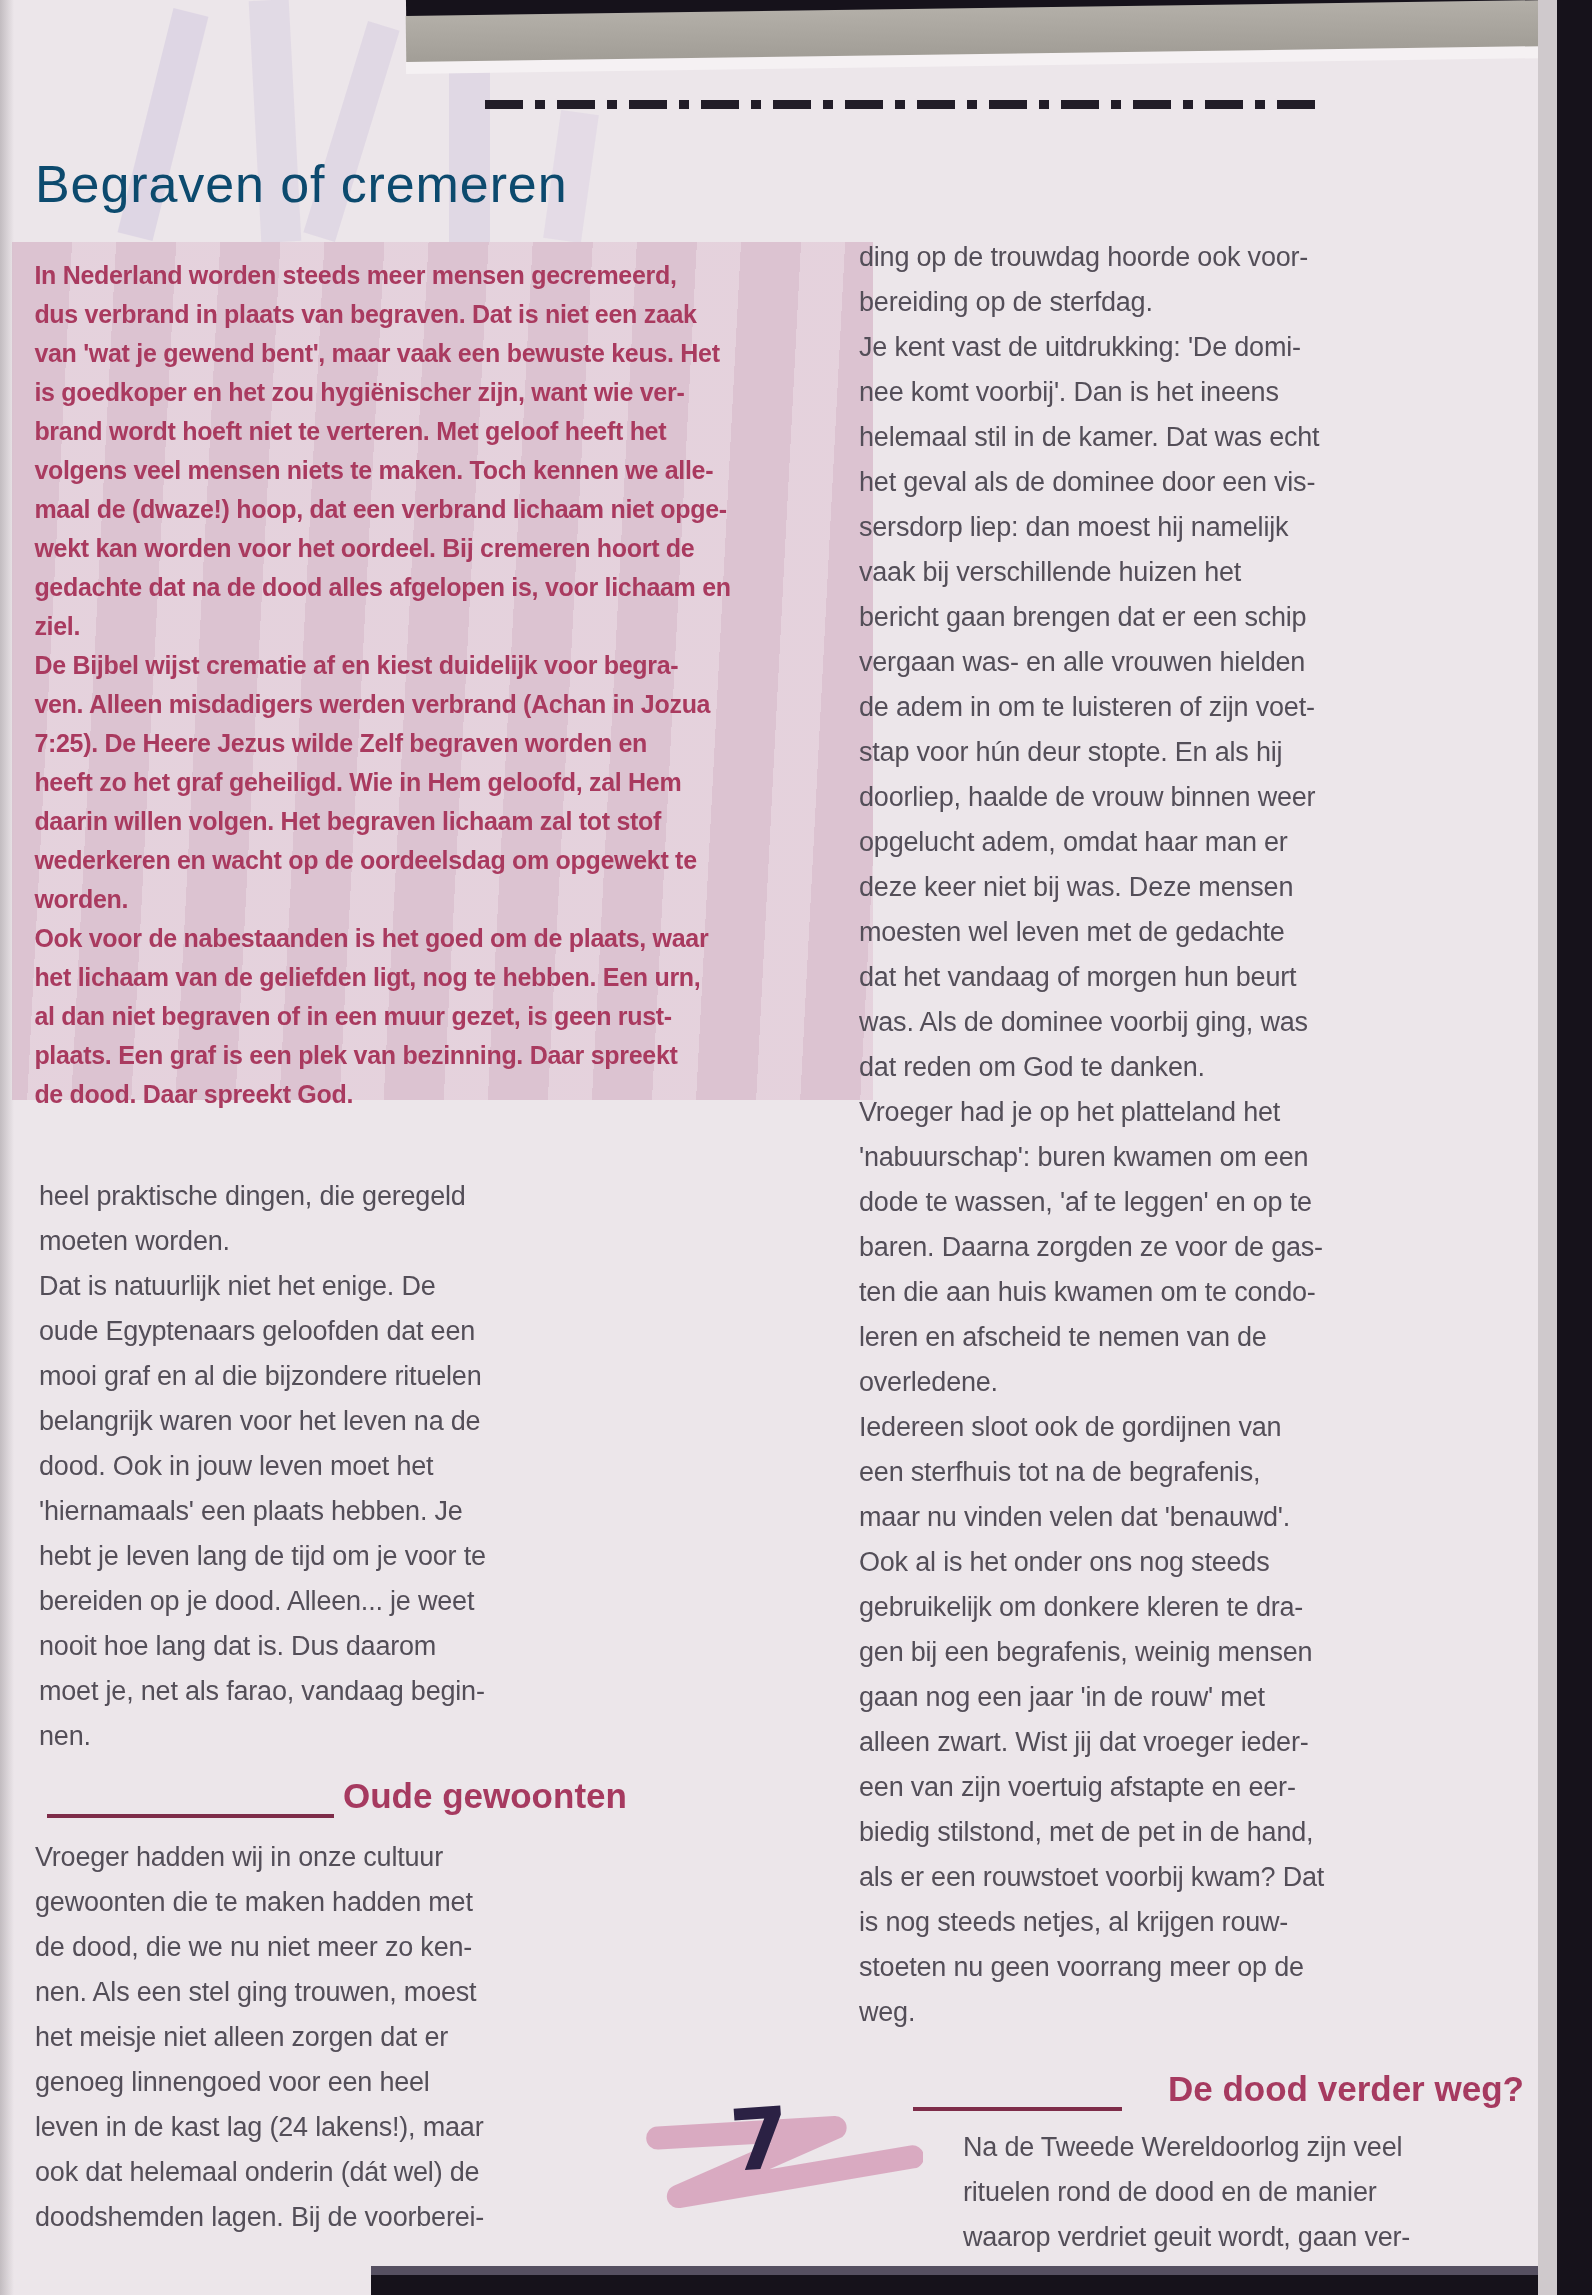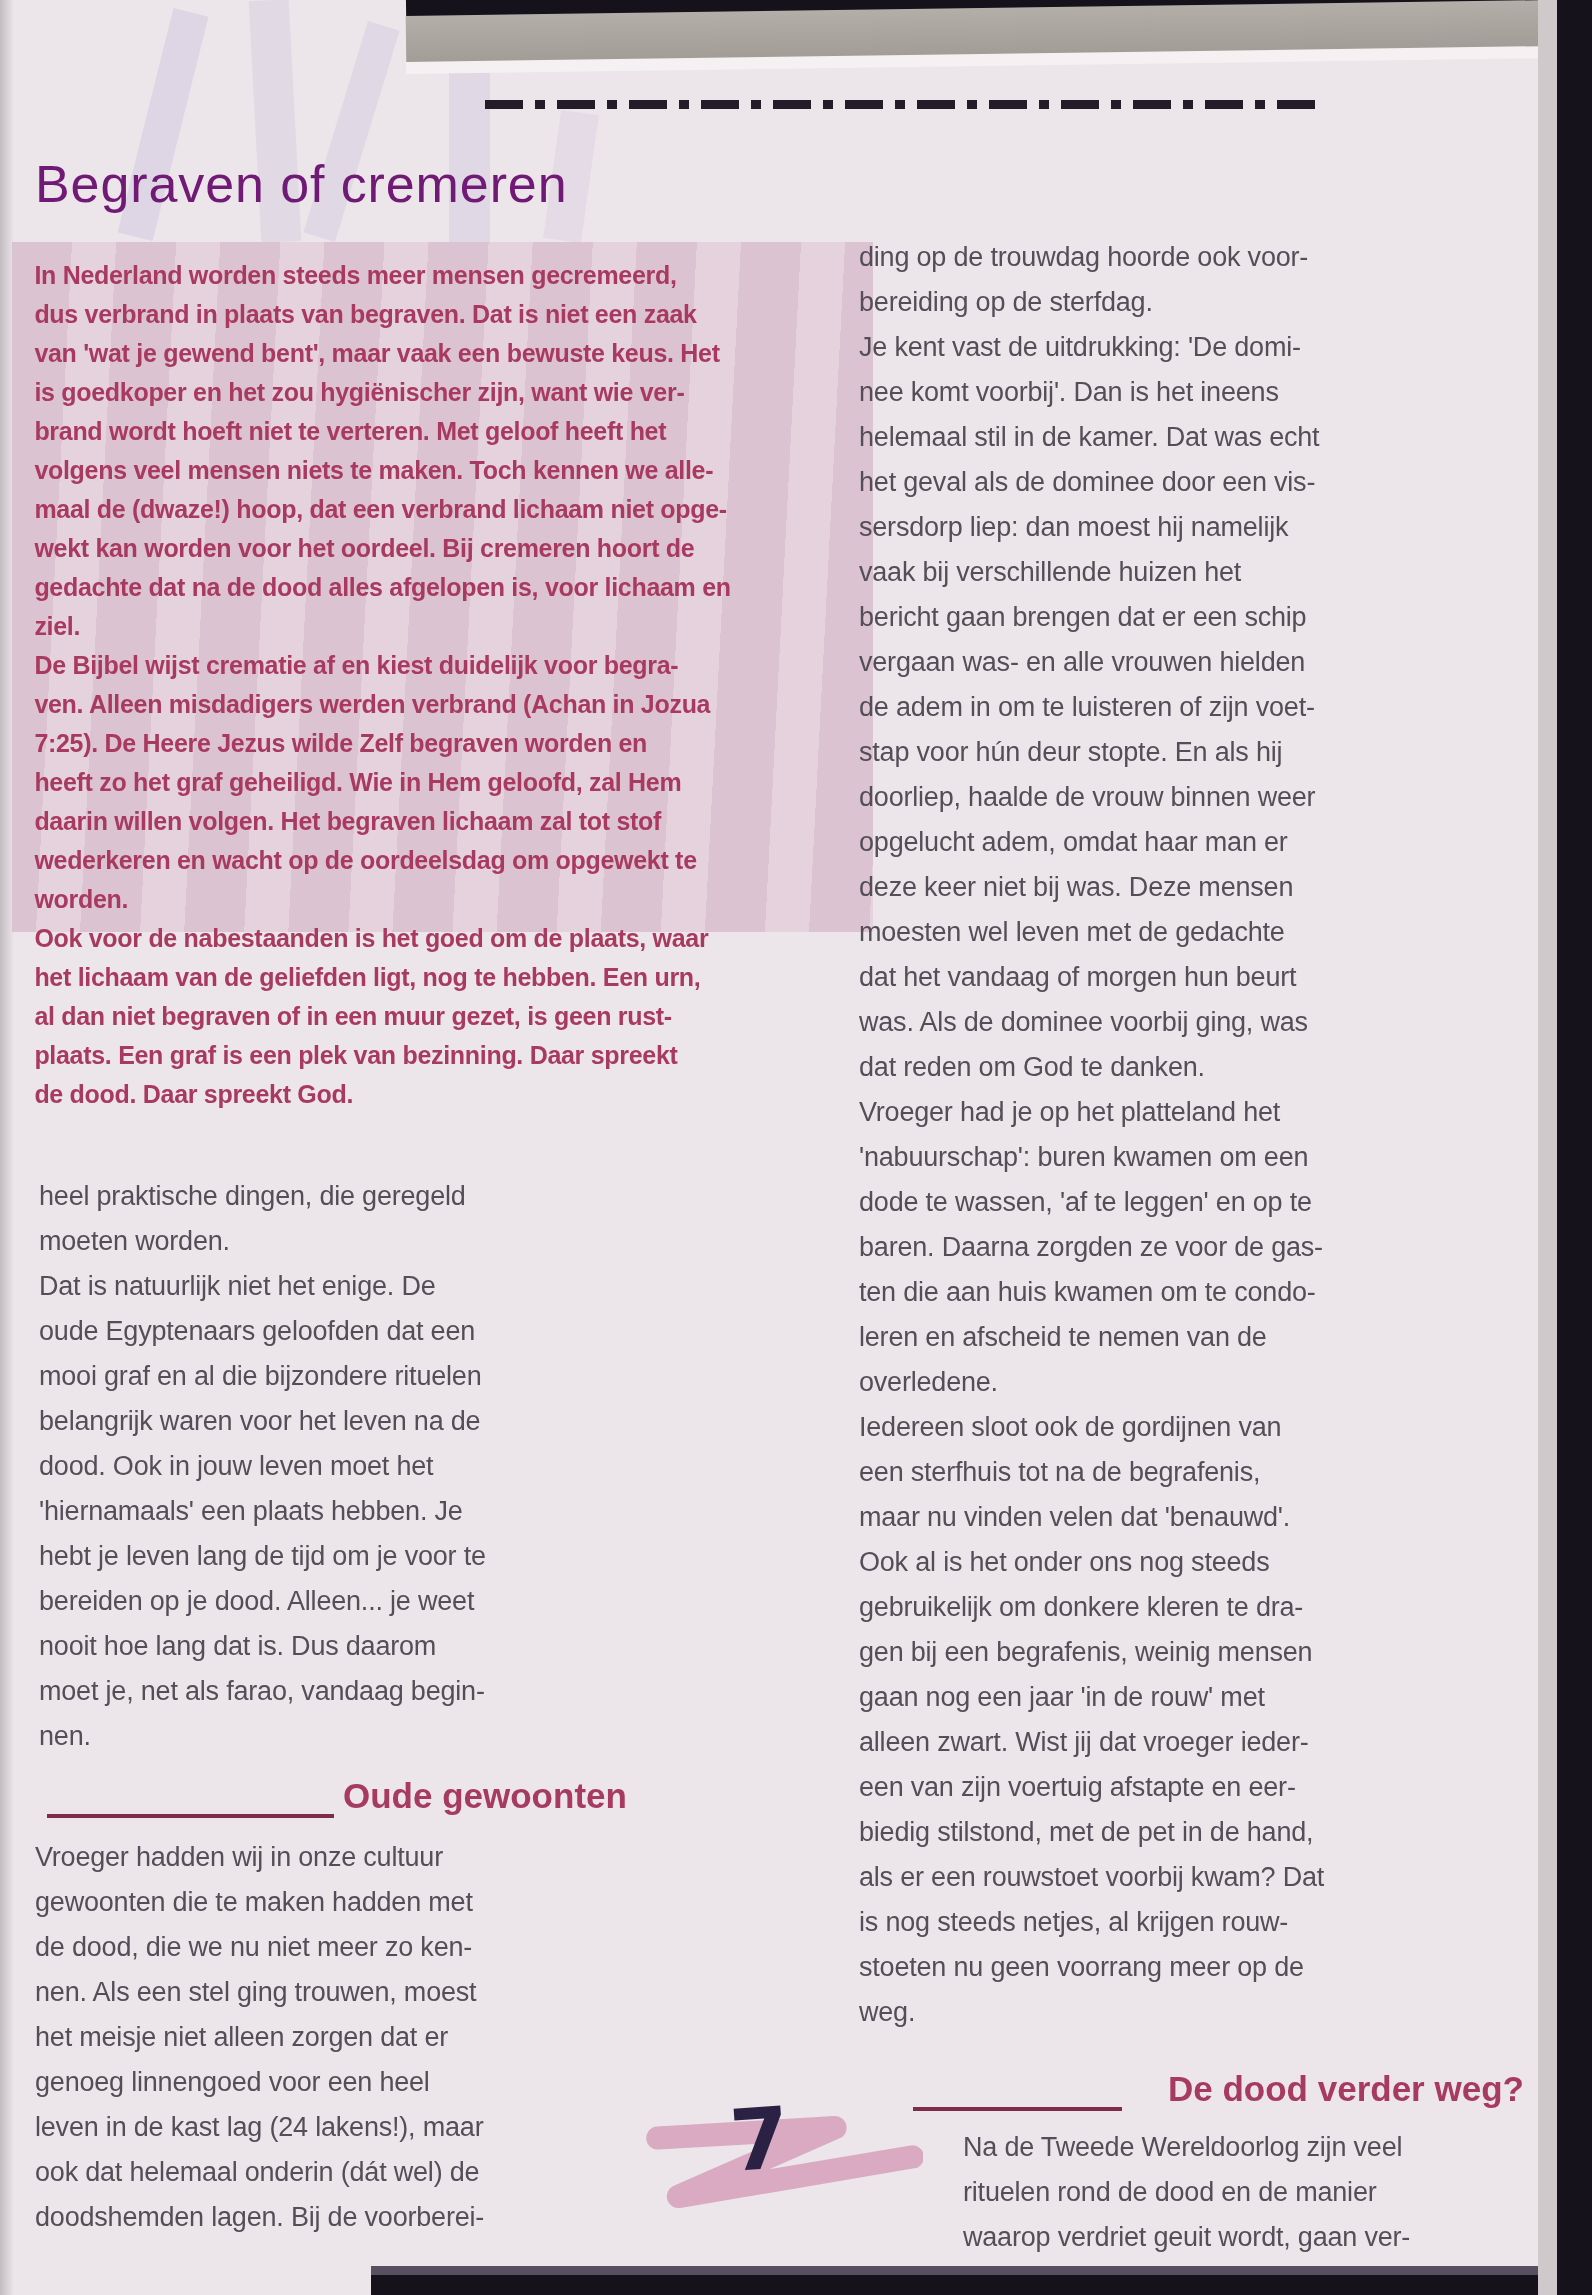--- a/index.html
+++ b/index.html
@@ -17,24 +17,24 @@
   .edge-bottom-mid{position:absolute;left:371px;top:2266px;width:1191px;height:10.4px;background:#565061;}
   .edge-bottom-dark{position:absolute;left:371px;top:2275px;width:1191px;height:22.4px;background:#16121b;}
   .edge-left{position:absolute;left:0;top:0;width:14px;height:2295px;
     background:linear-gradient(90deg,#c2bcc0,rgba(236,230,234,0));}
   
   .wm{position:absolute;background:#cfc3dd;opacity:.45;}
   
   .dashes{position:absolute;left:485px;top:100px;width:839px;height:8.6px;
     background:repeating-linear-gradient(to right,#221d28 0 38px,transparent 38px 50px,#221d28 50px 60px,transparent 60px 72px);}
   
-  .title{position:absolute;left:35px;top:154px;font-size:52px;color:#701a75;
+  .title{position:absolute;left:35px;top:154px;font-size:52px;color:#0c4a6e;
     letter-spacing:0.9px;white-space:nowrap;}
   
-  .intro-block{position:absolute;left:12px;top:242px;width:861px;height:690px;
+  .intro-block{position:absolute;left:12px;top:242px;width:861px;height:858px;
     background:#dcc3d1;}
   .intro-block .stripes{position:absolute;inset:0;
     background:repeating-linear-gradient(93deg,rgba(255,255,255,0) 0 60px,rgba(255,255,255,.25) 60px 104px);}
   .intro-text{position:absolute;left:22.4px;top:14px;width:822px;
     font-size:25px;font-weight:bold;line-height:39px;letter-spacing:-0.3px;
     color:#a93a5f;white-space:pre-line;}
   
   .body-text{position:absolute;font-size:27px;line-height:45px;color:#534e58;
     letter-spacing:-0.2px;white-space:pre-line;}
   #left-para1{left:39px;top:1174px;width:518px;}

